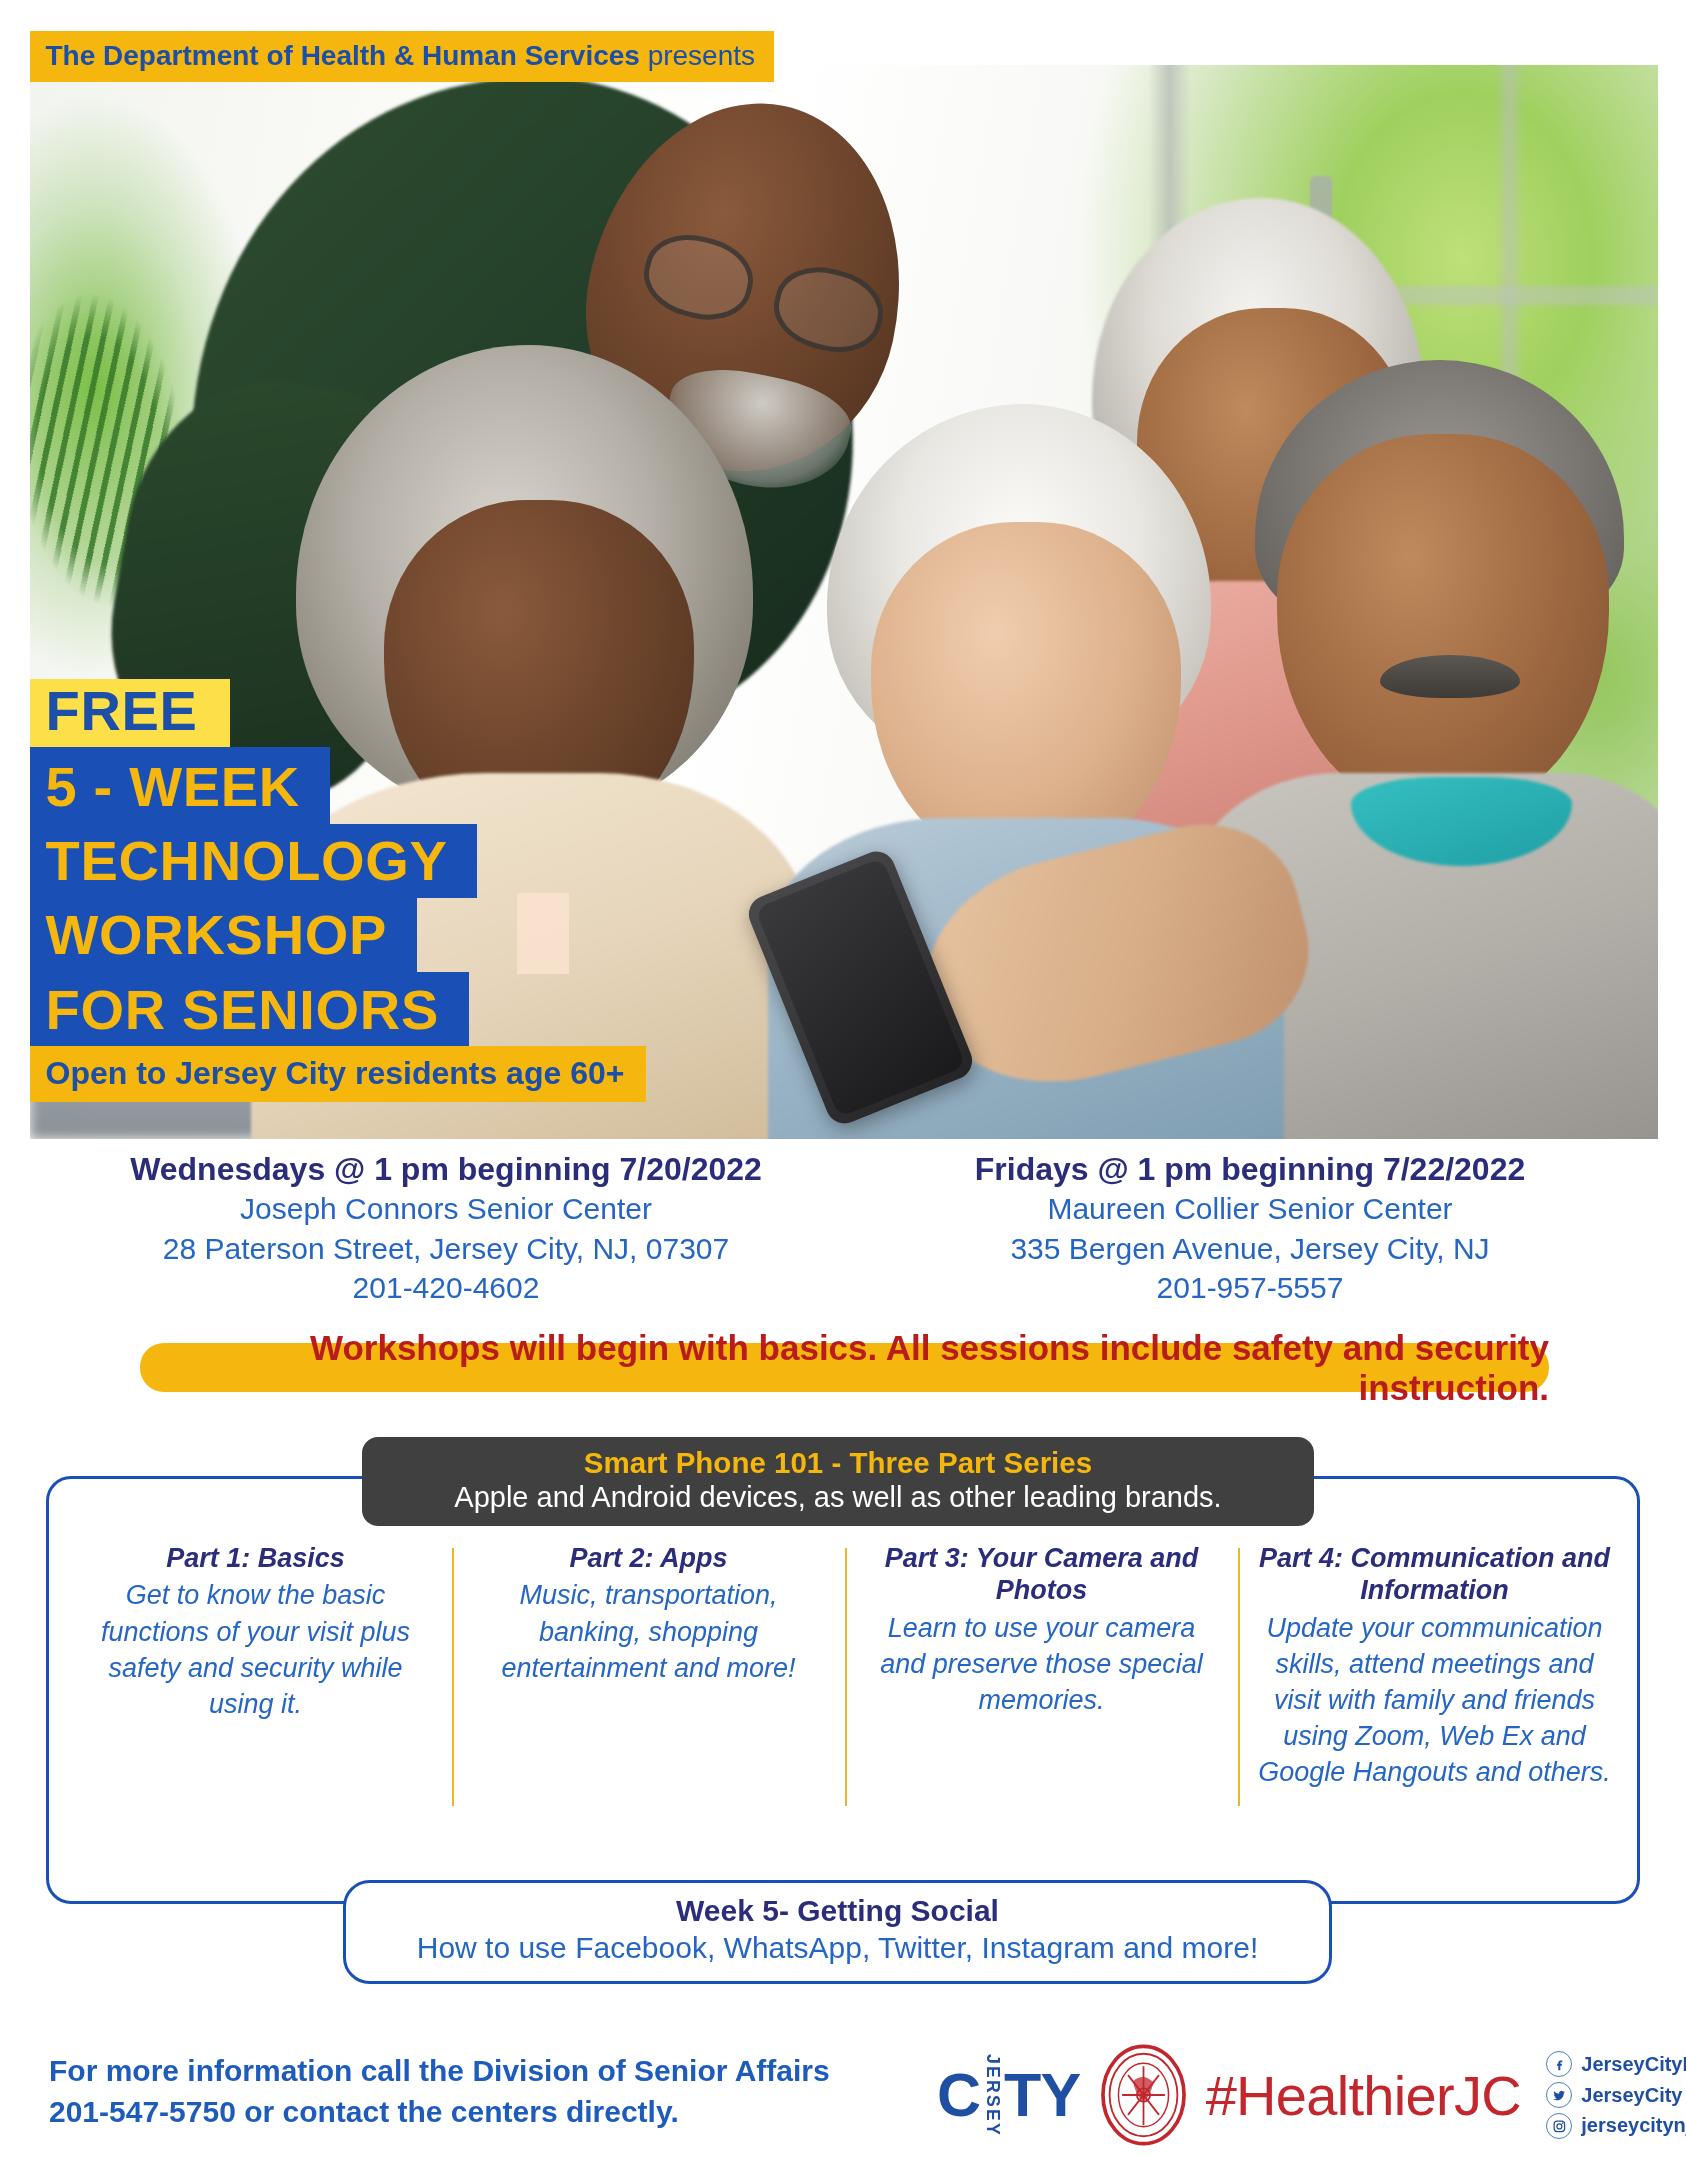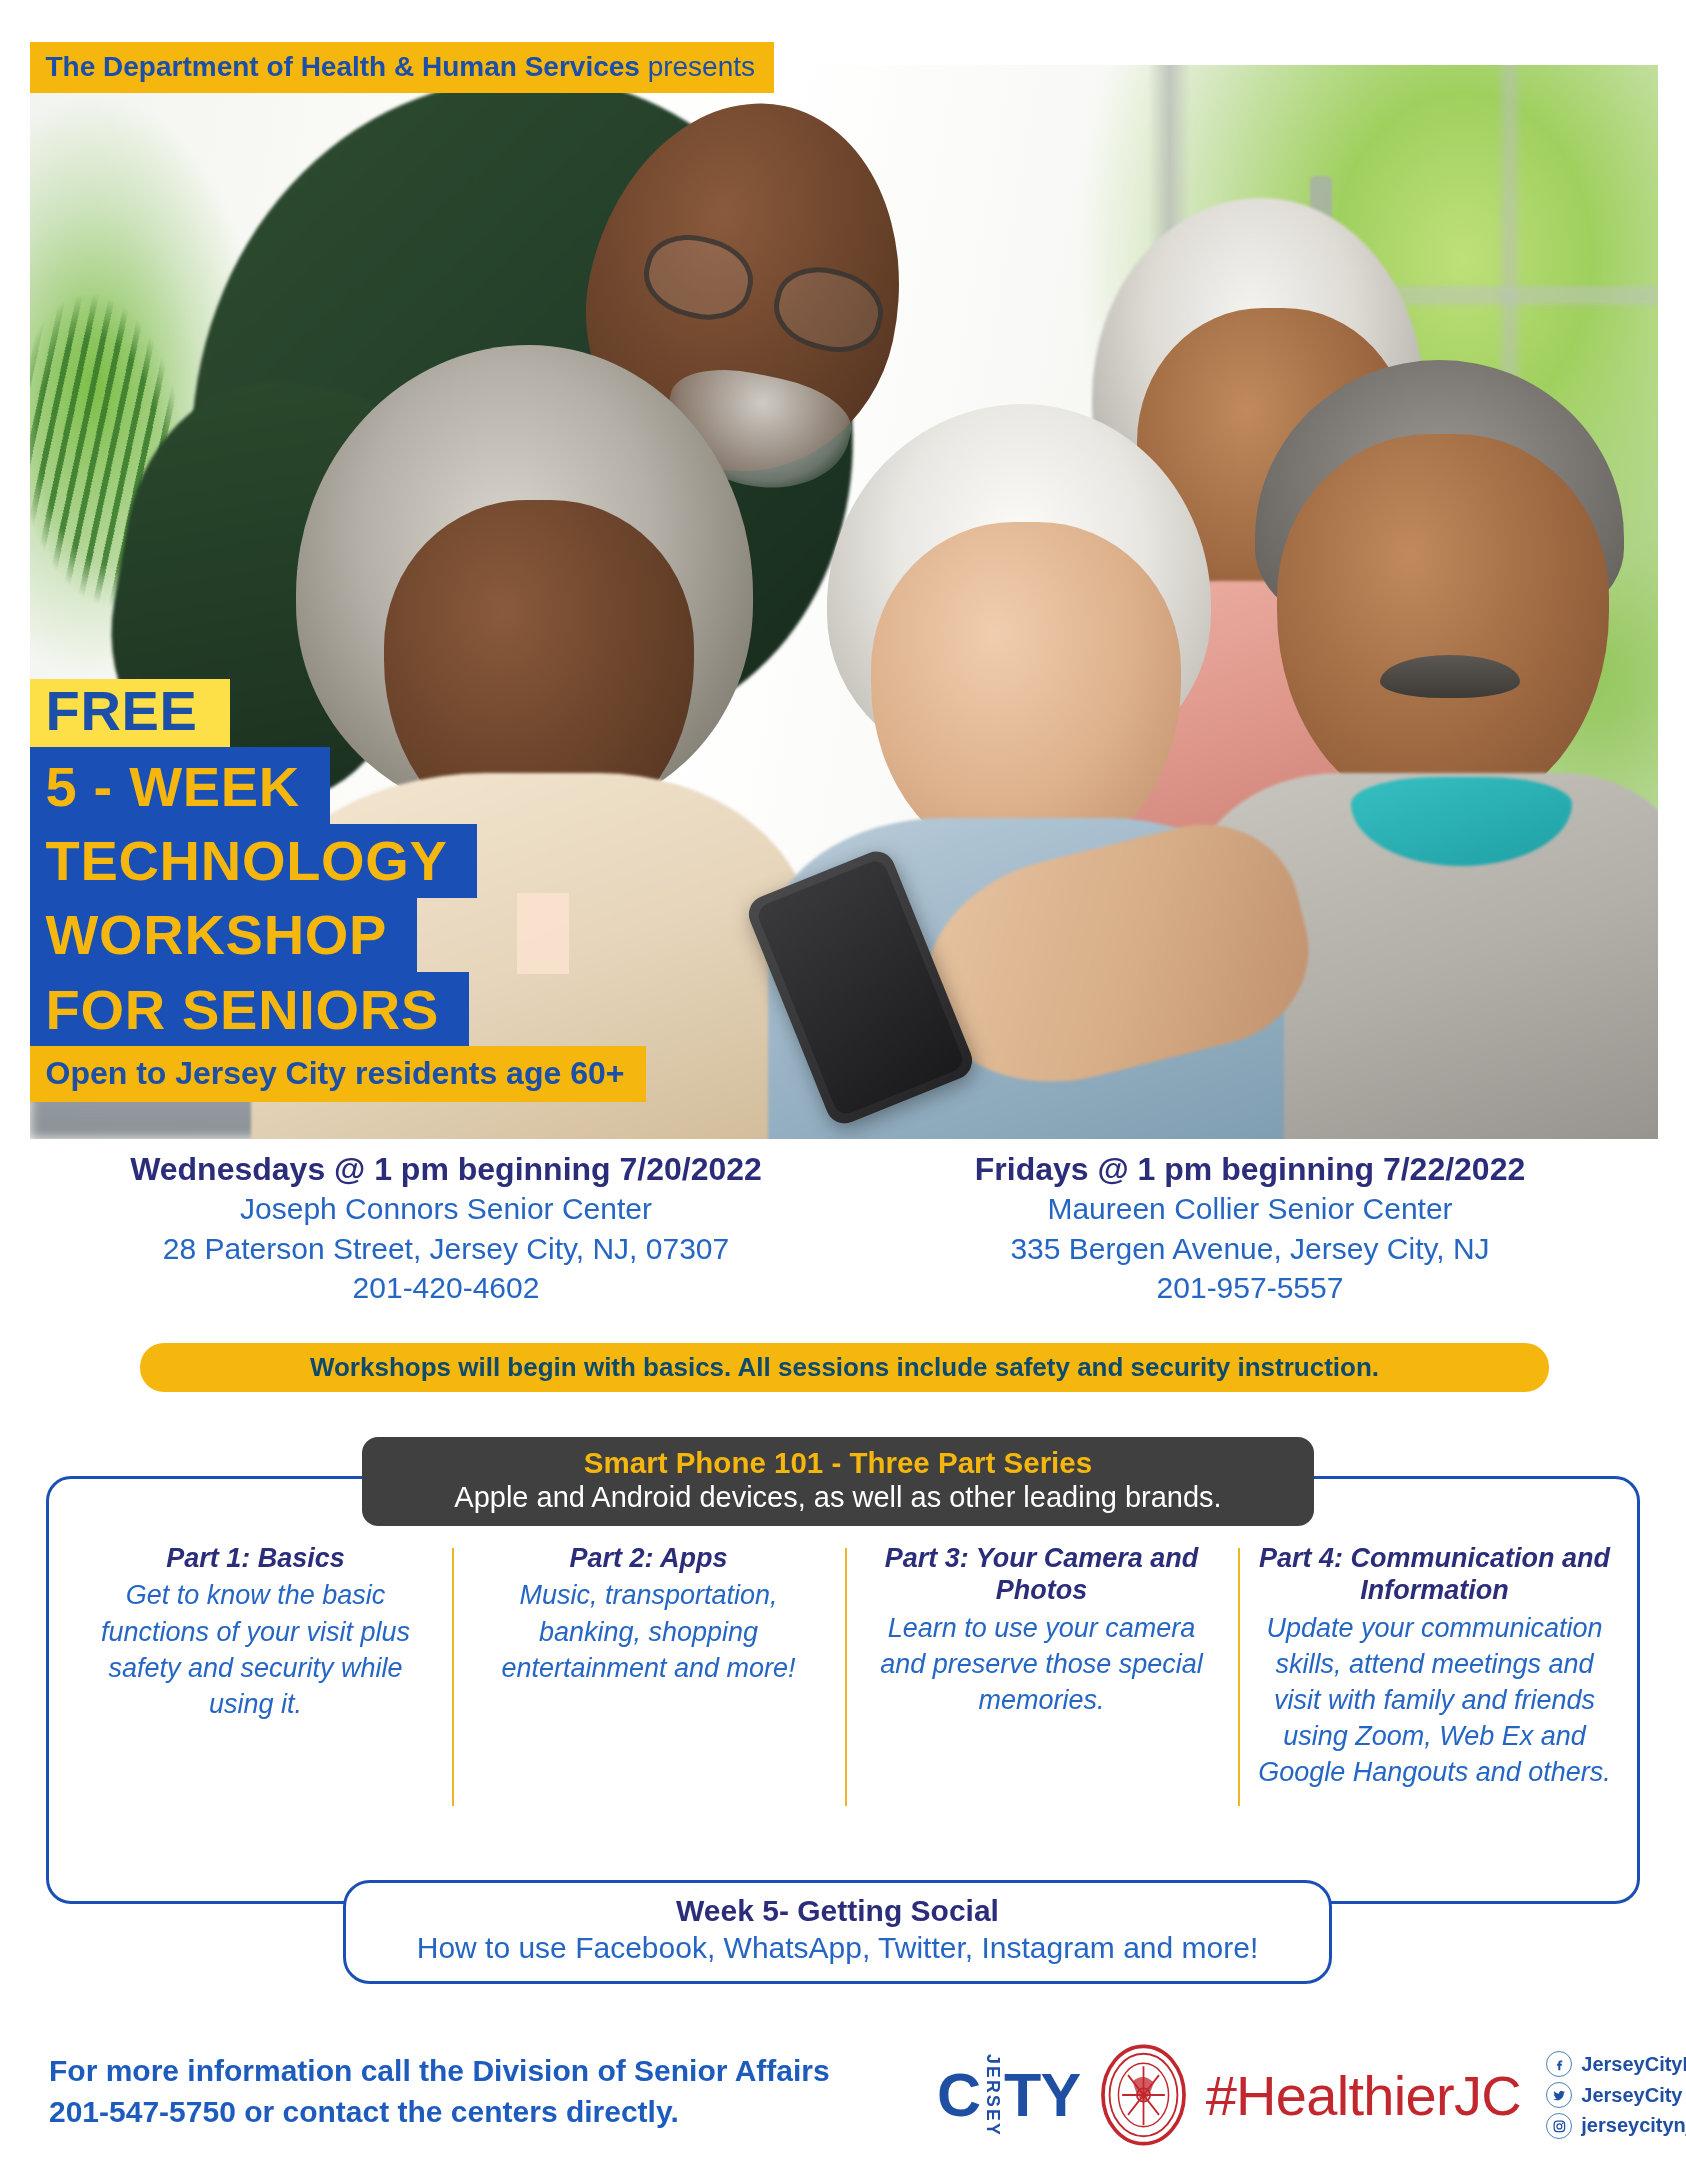--- a/index.html
+++ b/index.html
@@ -195,21 +195,21 @@
   .m2-collar {
     position: absolute; left: 1321px; top: 712px; width: 221px; height: 89px;
     background: linear-gradient(160deg, #35bfc0, #1f9fa4);
     border-radius: 40% 40% 50% 50% / 30% 30% 70% 70%;
   }
   .soft { filter: blur(1.8px); }
 
   
   .dept-tag {
     position: absolute;
-    left: 29.5px; top: 42px;
+    left: 29.5px; top: 31px;
     background: #f5b60d;
     padding: 8.9px 19px 10.3px 16px;
     z-index: 12;
   }
   .dept-tag span { font-size: 28px; color: #1b4fa8; white-space: nowrap; }
   .dept-strong { font-weight: 700; }
   .dept-light  { font-weight: 400; }
 
   
   .title-stack { position: absolute; left: 29.5px; top: 679px; z-index: 12; }
@@ -260,21 +260,21 @@
 
   
   .pill-note {
     position: absolute; left: 140px; top: 1343px;
     width: 1409px; height: 49px;
     background: #f5b60d;
     border-radius: 24px;
     display: flex; align-items: center; justify-content: center;
   }
   .pill-note span {
-    font-size: 26px; font-weight: 700; color: #0c4a6e;
+    font-size: 35px; font-weight: 700; color: #b91c1c; text-align: right;
   }
 
   
   .parts-card {
     position: absolute; left: 46px; top: 1476px;
     width: 1594px; height: 428px;
     border: 3px solid #1a4fb5;
     border-radius: 25px;
     background: #fff;
   }

